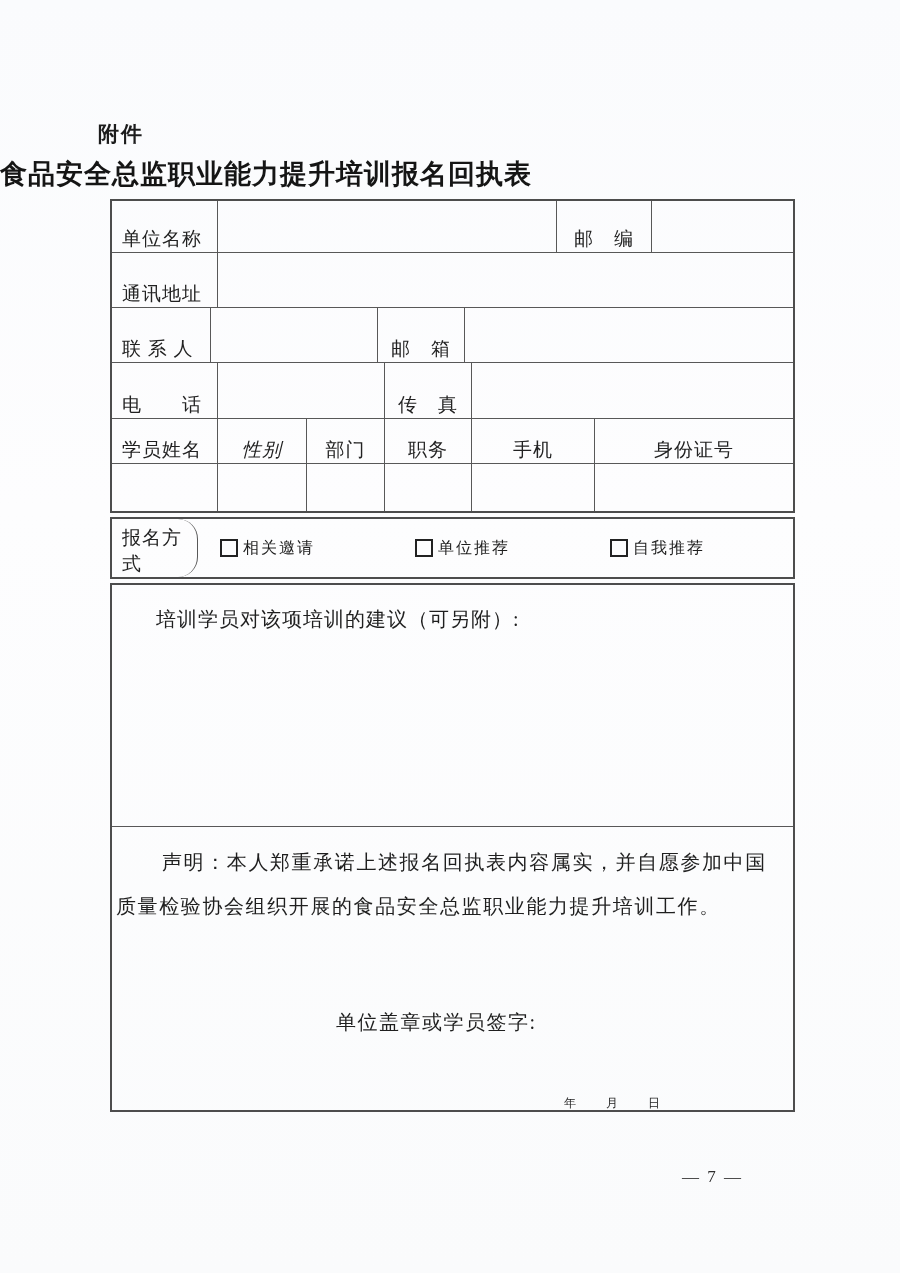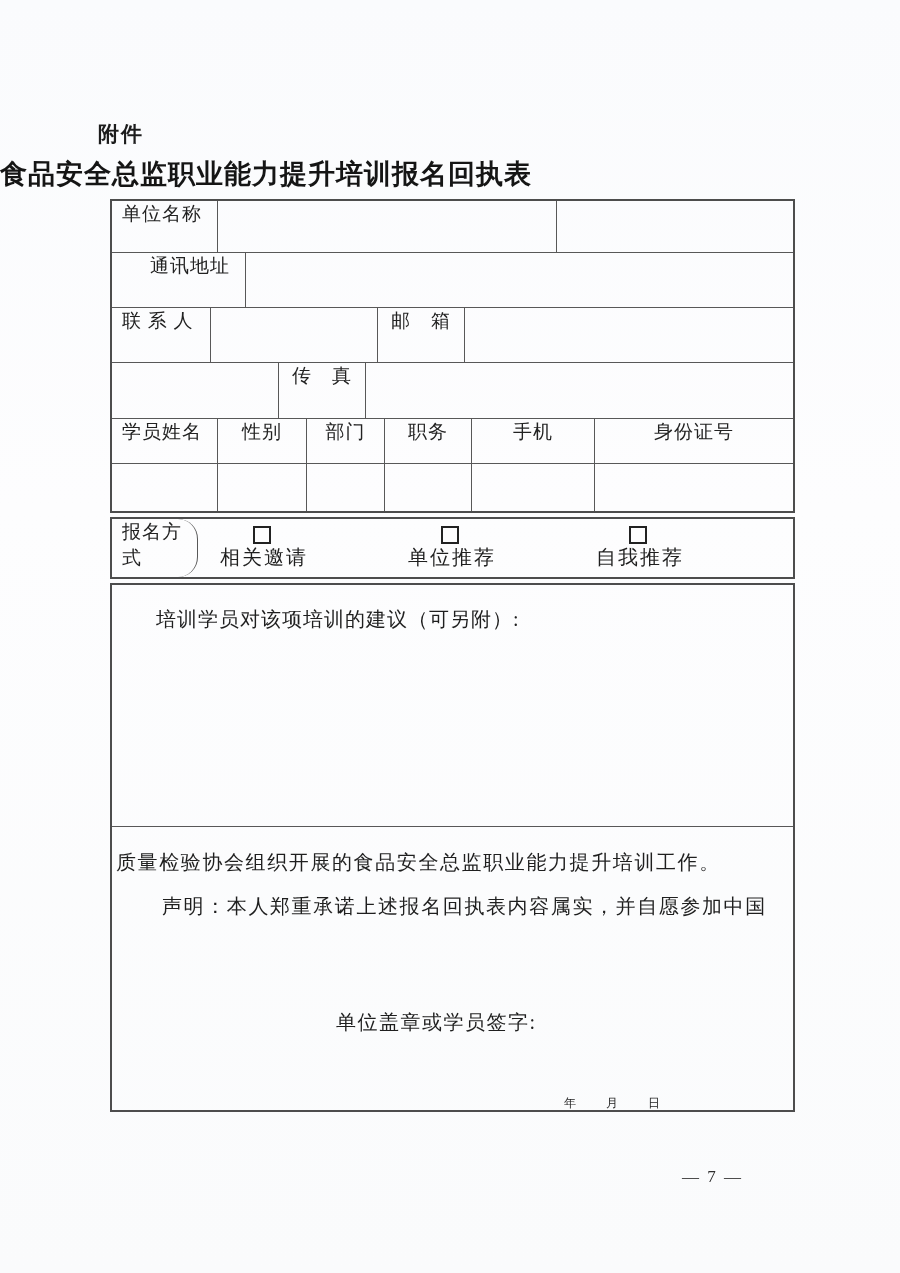--- a/index.html
+++ b/index.html
@@ -24,28 +24,28 @@
     color:#151515;letter-spacing:1px;
   }
   .tablebox{
     position:absolute;left:110px;width:685px;
     border:2px solid #4d4d4d;box-sizing:border-box;background:transparent;
   }
   .row{display:flex;box-sizing:border-box;border-bottom:1.5px solid #585858;}
   .row:last-child{border-bottom:none;}
   .cell{
     box-sizing:border-box;border-right:1.5px solid #585858;
-    display:flex;align-items:flex-start;overflow:hidden;
+    display:flex;align-items:flex-end;overflow:hidden;
   }
   .cell:last-child{border-right:none;flex:1;}
   .lbl{font-size:19px;letter-spacing:1px;color:#222;}
   .pad{padding-left:10px;}
   .center{justify-content:center;}
   .cbrow{display:flex;align-items:center;padding-left:22px;column-gap:100px;}
-  .option{display:flex;align-items:center;font-size:20px;letter-spacing:2px;color:#1f1f1f;flex-direction:column;}
+  .option{display:flex;align-items:center;font-size:16px;letter-spacing:2px;color:#1f1f1f;}
   .cb{
     width:14px;height:14px;border:2px solid #222;margin-right:5px;
     display:inline-block;background:transparent;flex:none;
   }
   .suggestion{
     height:242px;box-sizing:border-box;border-bottom:1.5px solid #585858;
     padding:21px 10px 0 44px;font-size:20px;letter-spacing:1px;color:#1f1f1f;
   }
   .declaration{position:relative;height:321px;box-sizing:border-box;
     padding:13px 8px 0 4px;}
@@ -71,50 +71,56 @@
 
   <div class="attachment">附件</div>
   <h1 class="title">食品安全总监职业能力提升培训报名回执表</h1>
 
   <div class="tablebox" style="top:199px;">
     <div class="row" style="height:52px;">
       <div class="cell pad" style="width:106px;">
         <span class="lbl">单位名称</span>
       </div>
       <div class="cell" style="width:339px;"></div>
+      <div class="cell center" style="width:95px;">
+        <span class="lbl">邮　编</span>
+      </div>
       <div class="cell"></div>
     </div>
     <div class="row" style="height:55px;">
-      <div class="cell pad" style="width:106px;margin-left:28px;">
+      <div class="cell pad" style="width:106px;">
         <span class="lbl">通讯地址</span>
       </div>
       <div class="cell"></div>
     </div>
     <div class="row" style="height:55px;">
       <div class="cell pad" style="width:99px;">
         <span class="lbl">联 系 人</span>
       </div>
       <div class="cell" style="width:167px;"></div>
       <div class="cell center" style="width:87px;">
         <span class="lbl">邮　箱</span>
       </div>
       <div class="cell"></div>
     </div>
     <div class="row" style="height:56px;">
+      <div class="cell pad" style="width:106px;">
+        <span class="lbl">电　　话</span>
+      </div>
       <div class="cell" style="width:167px;"></div>
       <div class="cell center" style="width:87px;">
         <span class="lbl">传　真</span>
       </div>
       <div class="cell"></div>
     </div>
     <div class="row" style="height:45px;">
       <div class="cell pad" style="width:106px;">
         <span class="lbl">学员姓名</span>
       </div>
-      <div class="cell center" style="width:89px;">
+      <div class="cell center" style="width:89px;font-style:italic;">
         <span class="lbl">性别</span>
       </div>
       <div class="cell center" style="width:78px;">
         <span class="lbl">部门</span>
       </div>
       <div class="cell center" style="width:87px;">
         <span class="lbl">职务</span>
       </div>
       <div class="cell center" style="width:123px;">
         <span class="lbl">手机</span>
@@ -153,22 +159,22 @@
         </span>
       </div>
     </div>
   </div>
 
   <div class="tablebox" style="top:583px;height:529px;">
     <div class="suggestion">
       <span>培训学员对该项培训的建议（可另附）:</span>
     </div>
     <div class="declaration">
+      <div class="decl-line first">声明：本人郑重承诺上述报名回执表内容属实，并自愿参加中国</div>
       <div class="decl-line">质量检验协会组织开展的食品安全总监职业能力提升培训工作。</div>
-      <div class="decl-line first">声明：本人郑重承诺上述报名回执表内容属实，并自愿参加中国</div>
       <div class="signature">单位盖章或学员签字:</div>
       <div class="datefield">年　　月　　日</div>
     </div>
   </div>
 
   <div class="pagenum">— 7 —</div>
 
 </div>
 
 </body></html>

